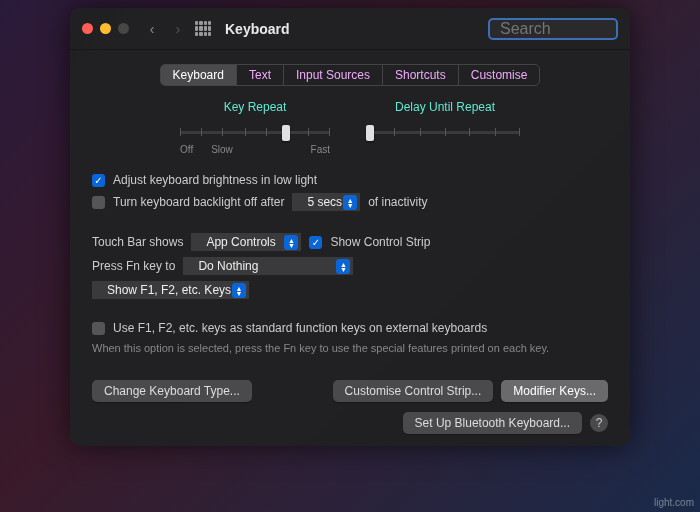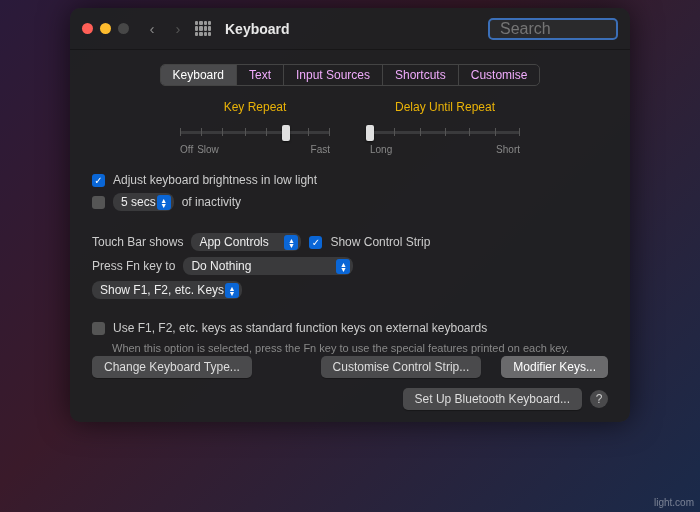--- a/index.html
+++ b/index.html
@@ -47,53 +47,53 @@
     width: fit-content; margin-left: auto; margin-right: auto;
   }
   .tab {
     padding: 3px 12px; font-size: 12px; color: #f0abfc;
     border-right: 1px solid #444; cursor: default;
   }
   .tab:last-child { border-right: none; }
   .tab.active { background: #4a4a4c; color: #fff; }
   .sliders { display: flex; gap: 40px; justify-content: center; margin-bottom: 18px; }
   .slider-block { text-align: center; }
-  .slider-label { font-size: 12px; color: #eab308; margin-bottom: 10px; }
+  .slider-label { font-size: 12px; color: #5eead4; margin-bottom: 10px; }
   .track {
     position: relative; width: 150px; height: 18px; margin: 0 auto;
   }
   .track .line { position: absolute; top: 7px; left: 0; right: 0; height: 3px; background: #3a3a3c; border-radius: 2px; }
   .track .tick { position: absolute; top: 4px; width: 1px; height: 8px; background: #555; }
   .track .knob {
     position: absolute; top: 1px; width: 8px; height: 16px;
     background: #e0e0e0; border-radius: 2px;
     box-shadow: 0 1px 2px rgba(0,0,0,0.6);
   }
   .track-labels { display: flex; justify-content: space-between; font-size: 10px; color: #888; margin-top: 2px; }
-  .track-labels.three { justify-content: flex-start; gap: 4px; text-align: right; }
+  .track-labels.three { justify-content: flex-start; gap: 18px; text-align: right; }
   .row { display: flex; align-items: center; gap: 8px; margin: 6px 0; font-size: 12px; color: #ccc; }
   .checkbox {
     width: 13px; height: 13px; border-radius: 3px; background: #555;
     display: inline-flex; align-items: center; justify-content: center;
     font-size: 10px; color: #fff;
   }
   .checkbox.checked { background: #0a66d6; }
   .select {
-    background: #3a3a3c; border-radius: 8px; padding: 2px 18px 2px 8px;
+    background: #3a3a3c; border-radius: 0; padding: 2px 18px 2px 15px;
     font-size: 12px; color: #eee; position: relative; display: inline-flex;
     align-items: center; min-height: 18px;
   }
   .select .chev {
     position: absolute; right: 3px; top: 2px; width: 14px; height: 15px;
     background: #0a66d6; border-radius: 3px; display: flex;
     flex-direction: column; align-items: center; justify-content: center;
     font-size: 7px; line-height: 5px; color: #fff;
   }
-  .hint { font-size: 11px; color: #888; margin-left: 20px; margin-top: 2px; line-height: 1.4; }
-  .footer-row { display: flex; gap: 20px; }
+  .hint { font-size: 11px; color: #888; margin-top: 2px; line-height: 1.4; }
+  .footer-row { display: flex; gap: 8px; margin-top: 24px; }
   .btn {
     background: #4a4a4c; color: #ddd; border-radius: 5px;
     padding: 4px 12px; font-size: 12px; cursor: default;
     box-shadow: 0 1px 1px rgba(0,0,0,0.3);
   }
   .btn.hl { background: #6a6a6c; color: #fff; }
   .spacer { flex: 1; }
   .bottom { display: flex; justify-content: flex-end; align-items: center; gap: 8px; margin-top: 10px; }
   .help {
     width: 18px; height: 18px; border-radius: 50%; background: #4a4a4c;
@@ -175,33 +175,30 @@
           <div class="line"></div>
           <div class="tick" style="left:0%"></div>
             <div class="tick" style="left:16%"></div>
           <div class="tick" style="left:33%"></div>
             <div class="tick" style="left:50%"></div>
           <div class="tick" style="left:66%"></div>
             <div class="tick" style="left:83%"></div>
           <div class="tick" style="left:99%"></div>
           <div class="knob" style="left:-4px"></div>
         </div>
-        <div class="track-labels">
-          <span>Long</span>
-          <span>Short</span>
-        </div>
       </div>
     </div>
 
     <div class="row">
       <div class="checkbox checked">✓</div>
       <span>Adjust keyboard brightness in low light</span>
     </div>
     <div class="row">
       <div class="checkbox"></div>
+      <span>Turn keyboard backlight off after</span>
       <div class="select">
         <span>5 secs</span>
         <div class="chev">▲<br>▼</div>
       </div>
       <span>of inactivity</span>
     </div>
 
     <div class="section-gap"></div>
 
     <div class="row">

